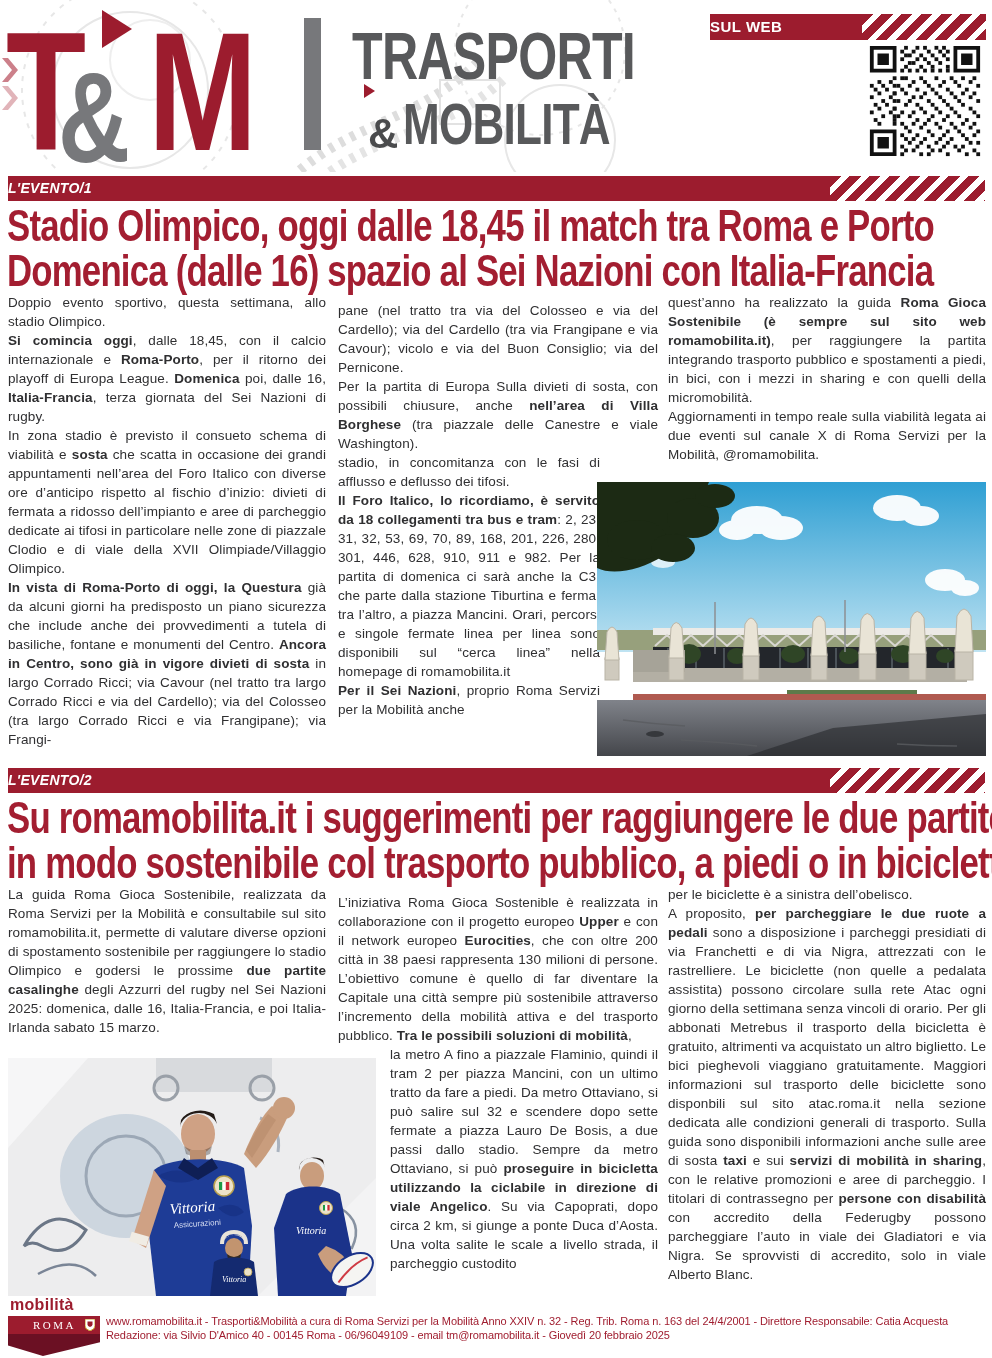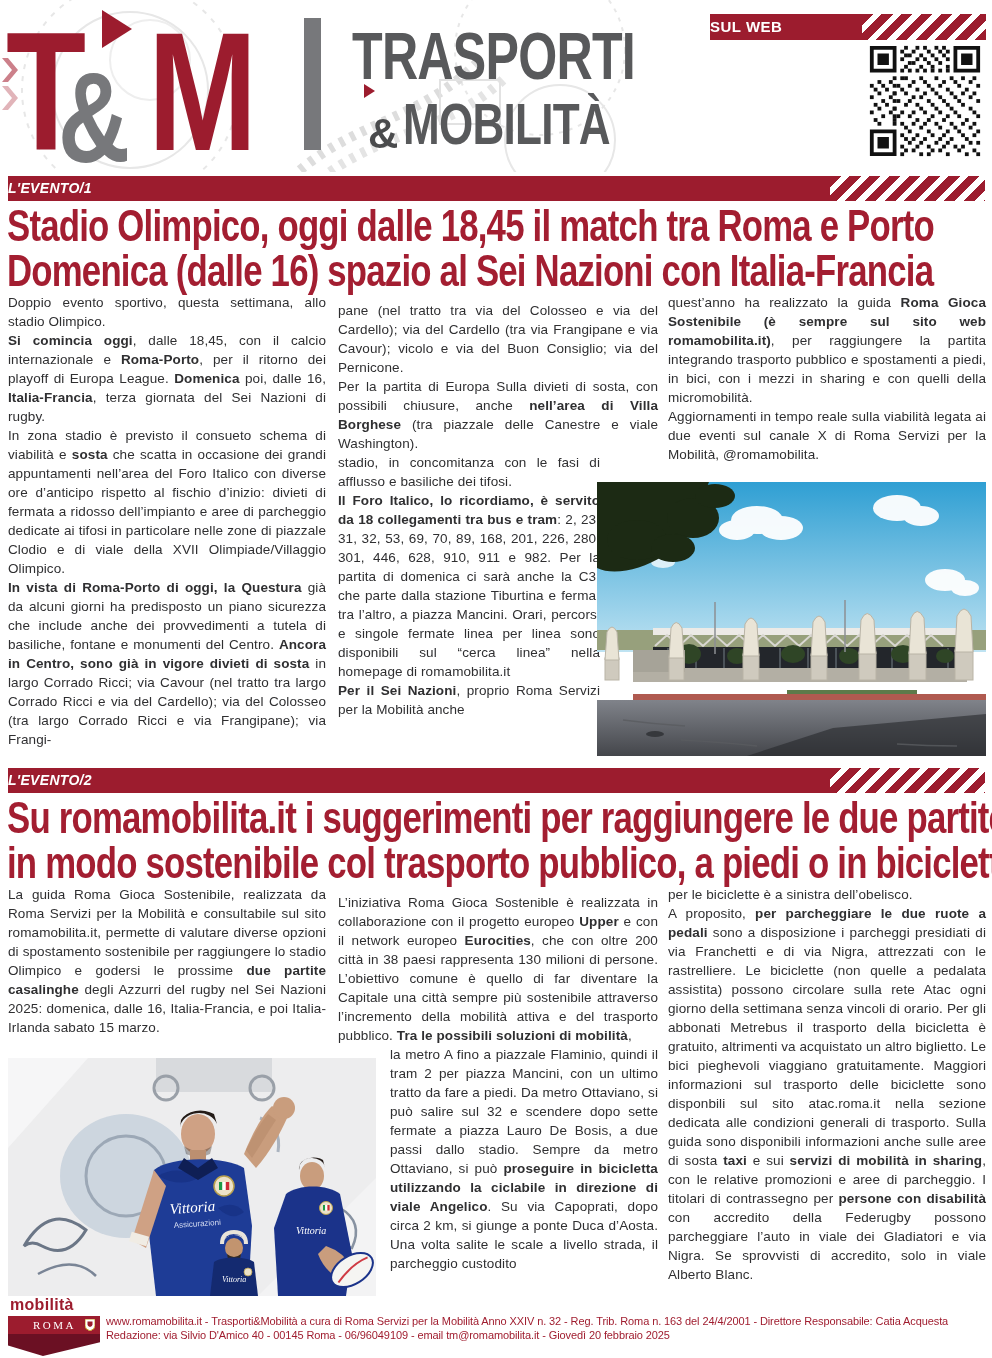--- a/index.html
+++ b/index.html
@@ -318,21 +318,21 @@
         <p><b>In vista di Roma-Porto di oggi, la Questura</b><span> già da alcuni giorni ha predisposto un piano sicurezza che include anche dei provvedimenti a tutela di basiliche, fontane e monumenti del Centro. </span><b>Ancora in Centro, sono già in vigore divieti di sosta</b><span> in largo Corrado Ricci; via Cavour (nel tratto tra largo Corrado Ricci e via del Cardello); via del Colosseo (tra largo Corrado Ricci e via Frangipane); via Frangi-</span></p>
       </div>
     <div class="col c2">
       <div>
           <p><span>pane (nel tratto tra via del Colosseo e via del Cardello); via del Cardello (tra via Frangipane e via Cavour); vicolo e via del Buon Consiglio; via del Pernicone.</span></p>
           <p><span>Per la partita di Europa Sulla divieti di sosta, con possibili chiusure, anche </span><b>nell’area di Villa Borghese</b><span> (tra piazzale delle Canestre e viale Washington).</span></p>
         </div>
       <div>
         <div class="sp-r"></div>
         <div>
-            <p><span>stadio, in concomitanza con le fasi di afflusso e basiliche dei tifosi.</span></p>
+            <p><span>stadio, in concomitanza con le fasi di afflusso e deflusso dei tifosi.</span></p>
             <p><b>Il Foro Italico, lo ricordiamo, è servito da 18 collegamenti tra bus e tram</b><span>: 2, 23, 31, 32, 53, 69, 70, 89, 168, 201, 226, 280, 301, 446, 628, 910, 911 e 982. Per la partita di domenica ci sarà anche la C3, che parte dalla stazione Tiburtina e ferma, tra l’altro, a piazza Mancini. Orari, percorsi e singole fermate linea per linea sono disponibili sul “cerca linea” nella homepage di romamobilita.it</span></p>
             <p><b>Per il Sei Nazioni</b><span>, proprio Roma Servizi per la Mobilità anche</span></p>
           </div>
       </div>
     </div>
     <div class="col c3">
         <p><span>quest’anno ha realizzato la guida </span><b>Roma Gioca Sostenibile (è sempre sul sito web romamobilita.it)</b><span>, per raggiungere la partita integrando trasporto pubblico e spostamenti a piedi, in bici, con i mezzi in sharing e con quelli della micromobilità.</span></p>
         <p><span>Aggiornamenti in tempo reale sulla viabilità legata ai due eventi sul canale X di Roma Servizi per la Mobilità, @romamobilita.</span></p>
       </div>
   </div>

